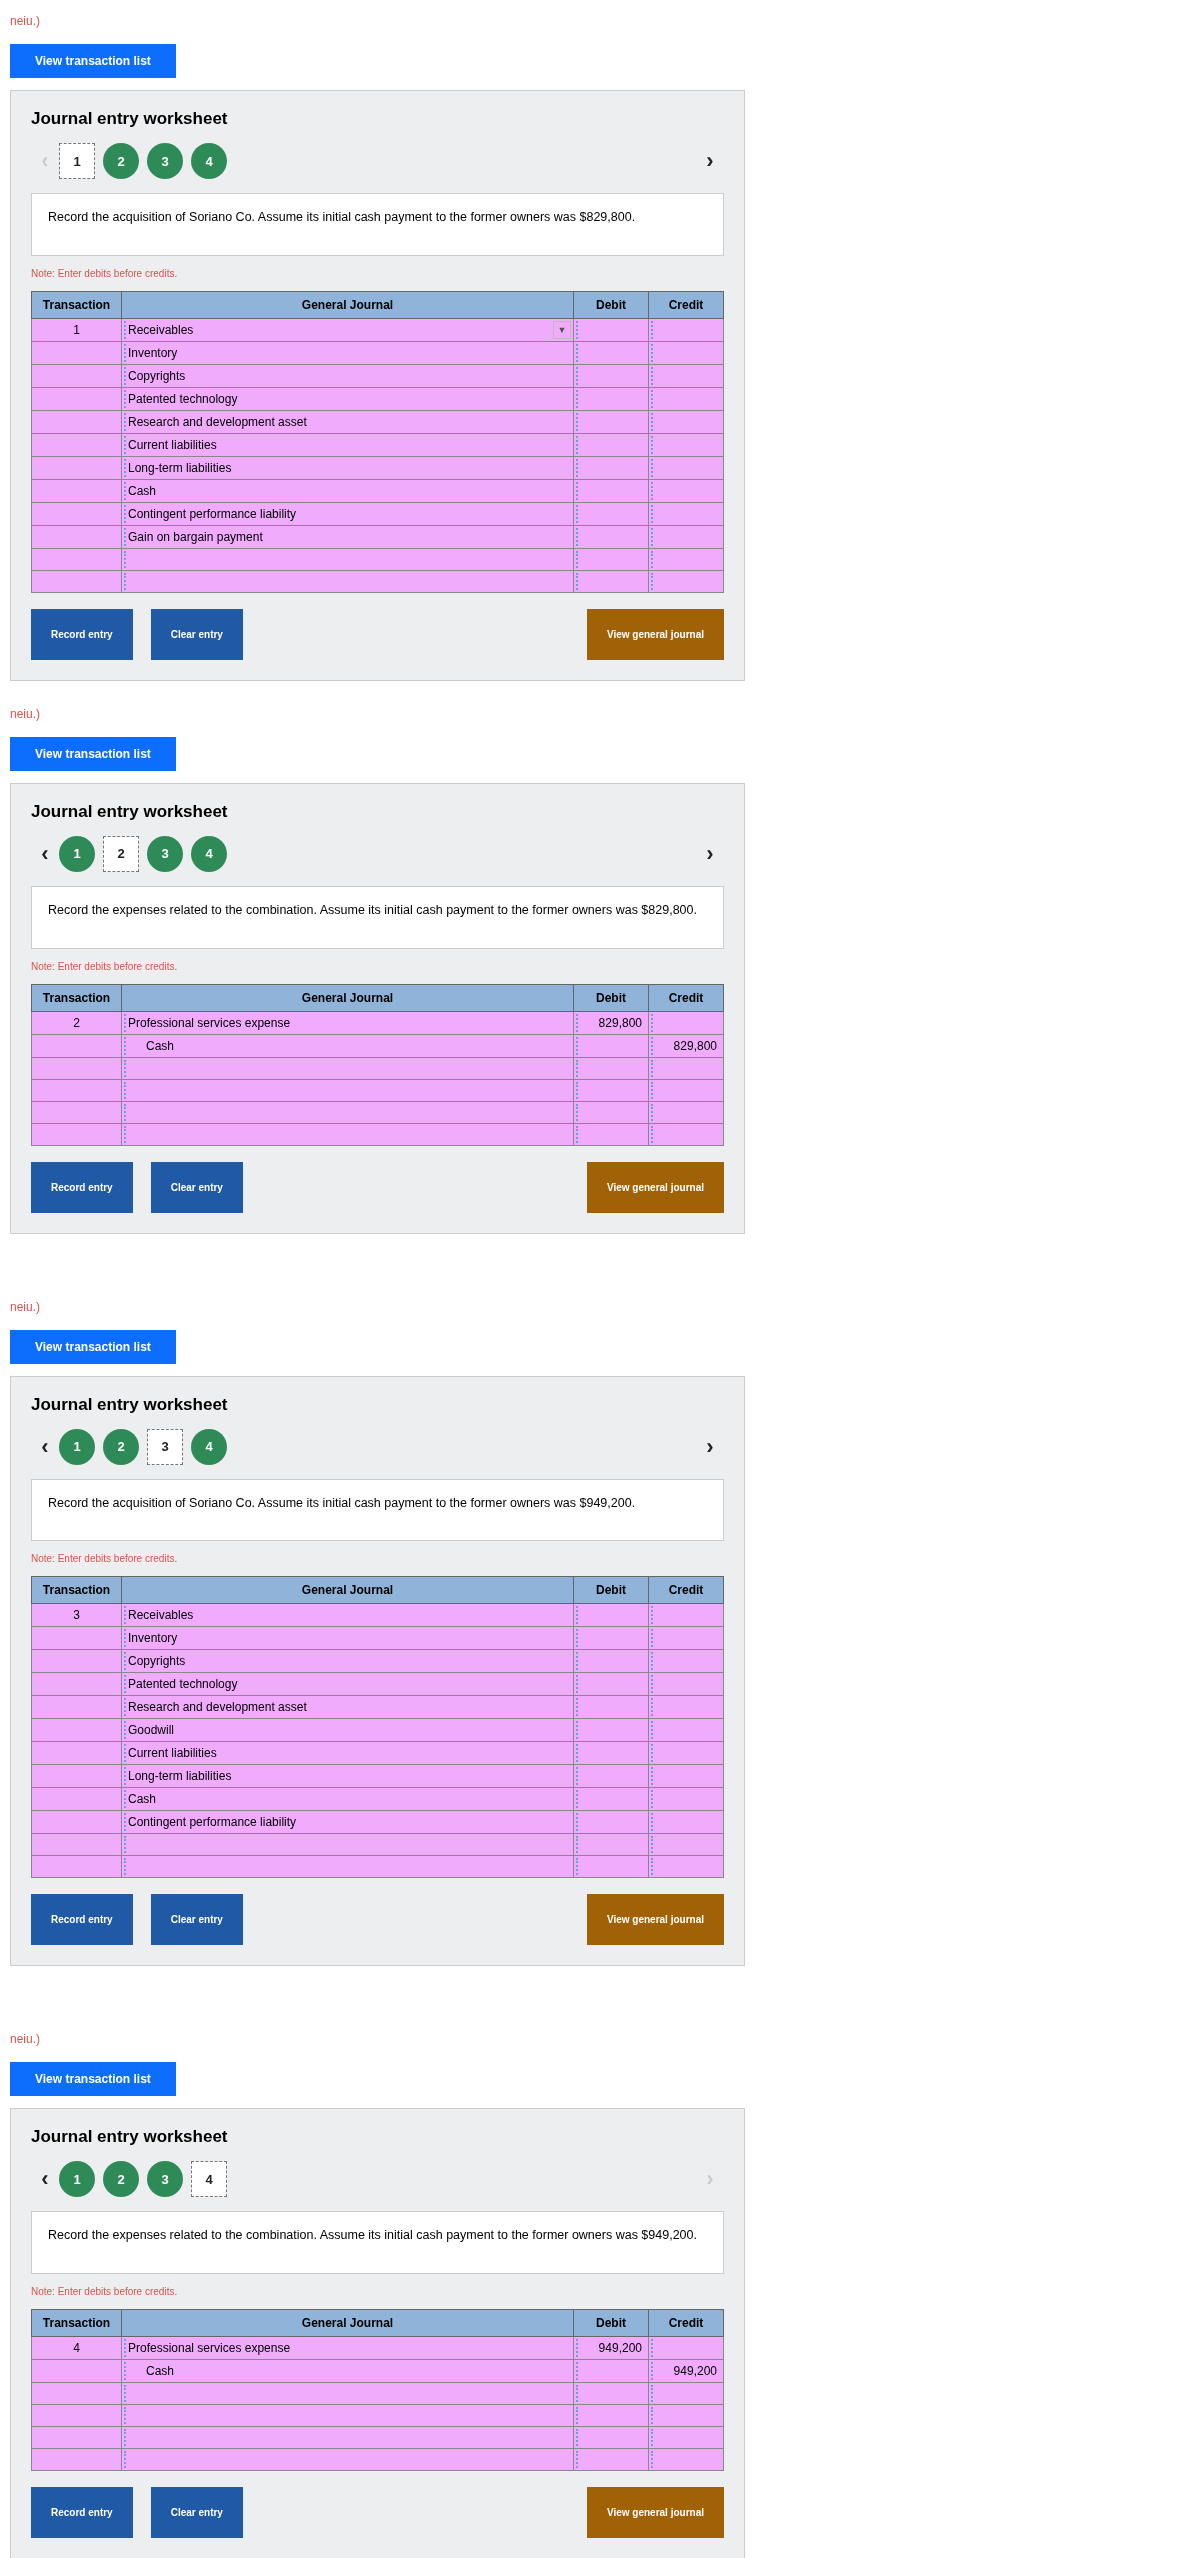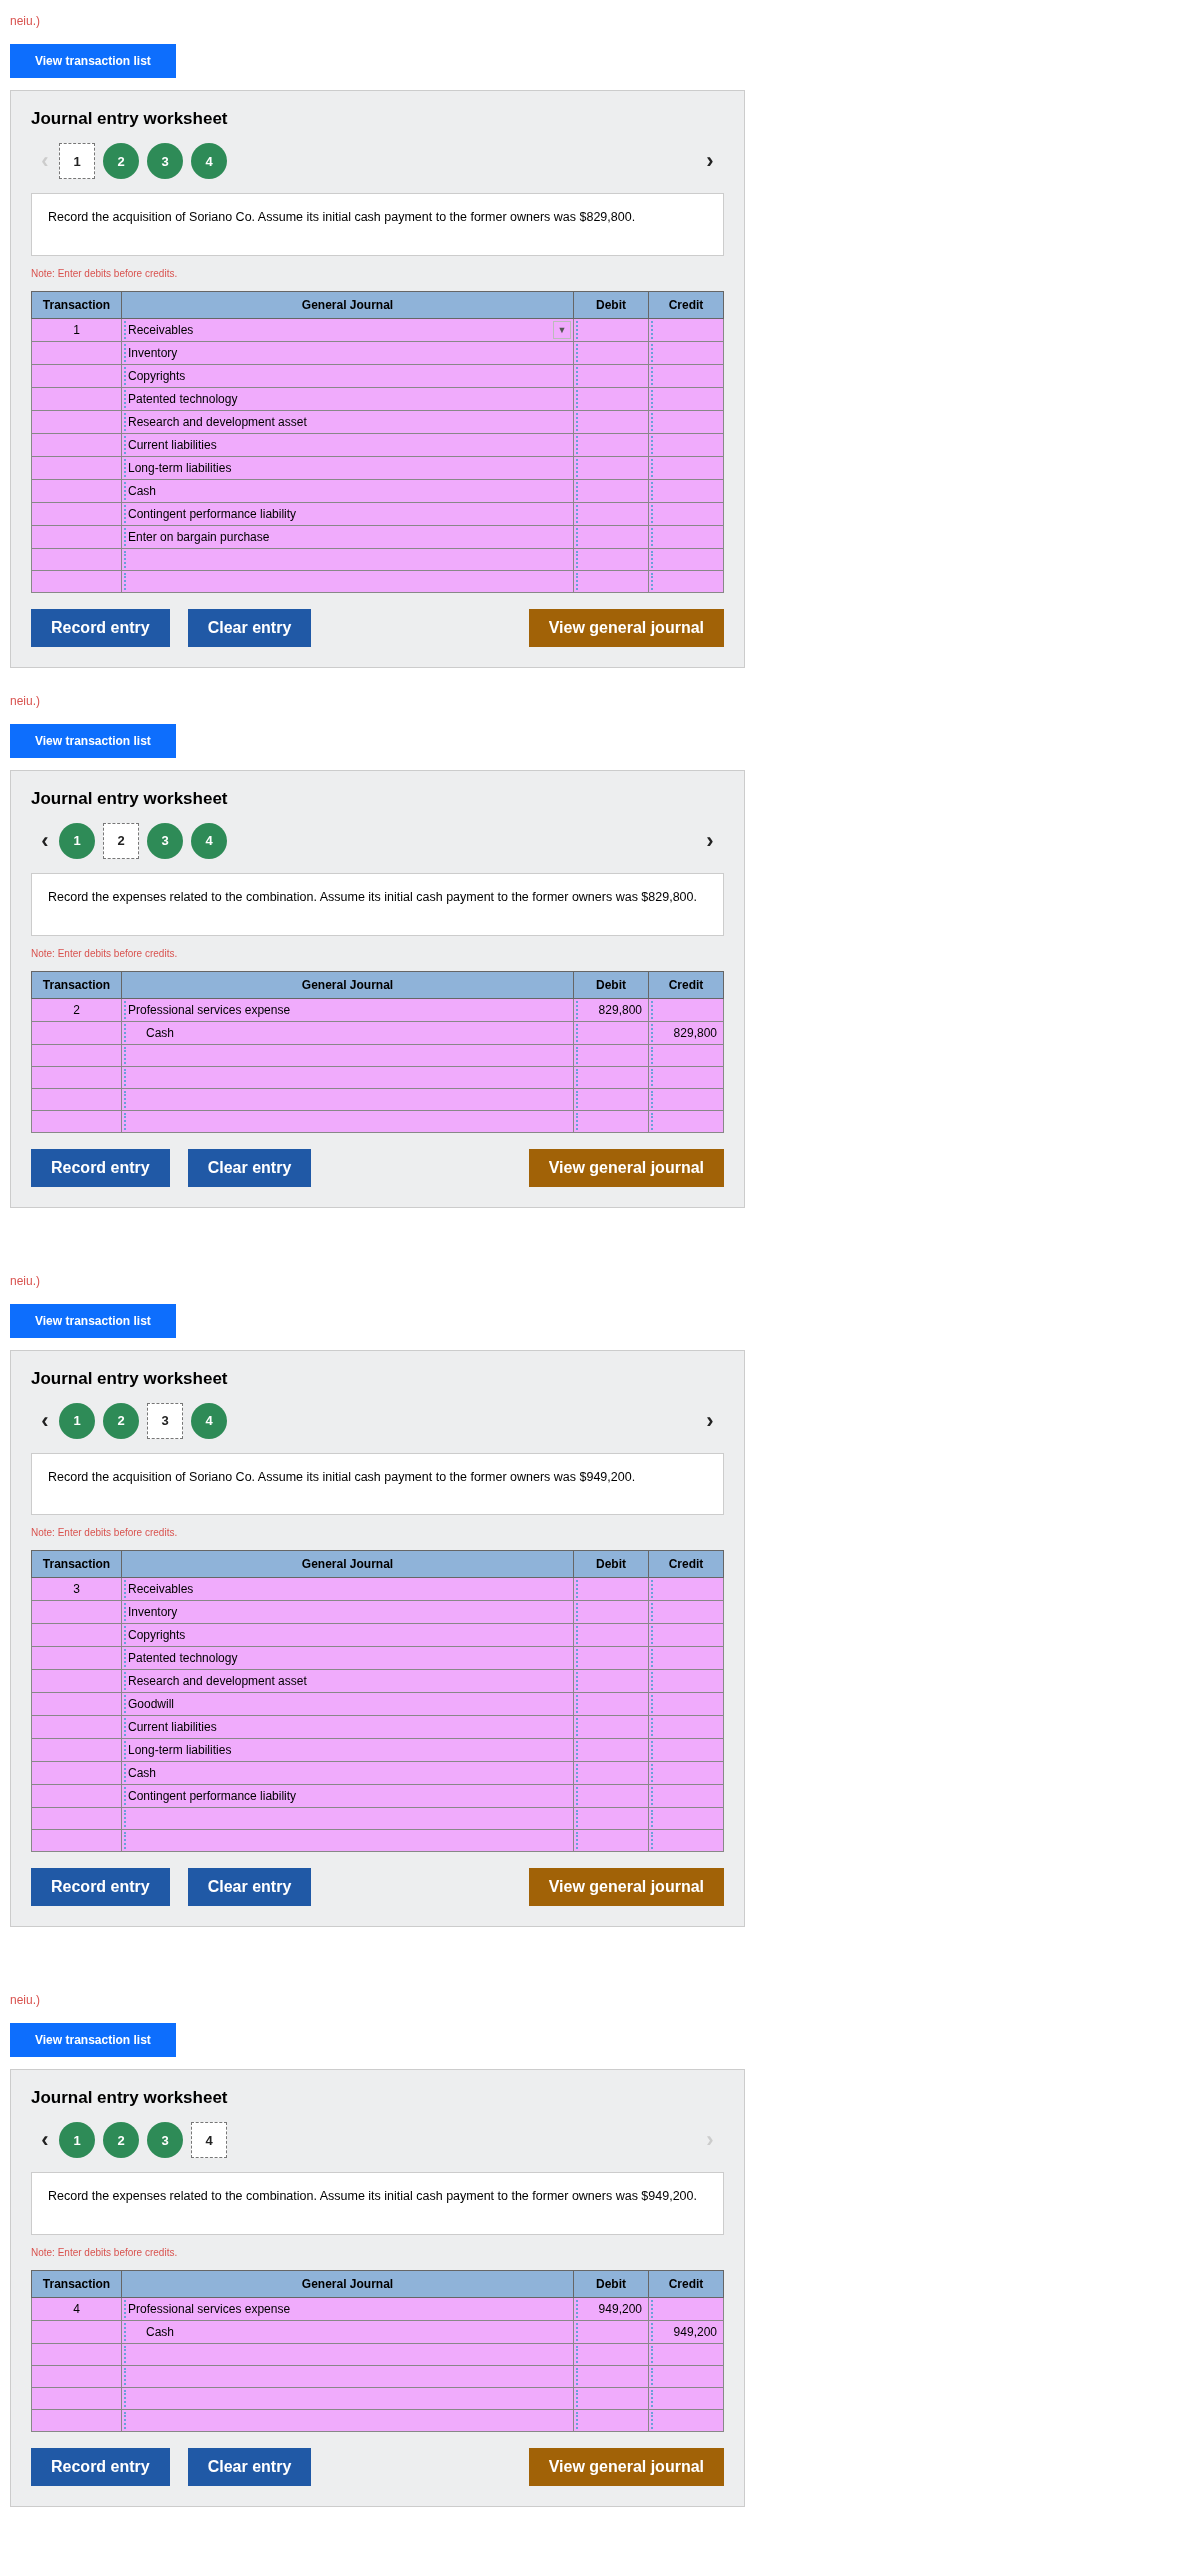--- a/index.html
+++ b/index.html
@@ -22,21 +22,21 @@
 table.gj th{background:#8fb3d9;border:1px solid #666;padding:6px 4px;font-weight:bold}
 table.gj th.tcol{width:90px}
 table.gj th.dcol,table.gj th.ccol{width:75px}
 table.gj td{border:1px solid #888;padding:4px 6px;height:22px;position:relative}
 table.gj td.tx{text-align:center}
 table.gj td.num{text-align:right}
 table.gj td.gj-cell::before{content:"";position:absolute;left:2px;top:2px;bottom:2px;width:3px;border-left:2px dotted #6aa0d8}
 .indent{padding-left:24px !important}
 .dd{position:absolute;right:2px;top:2px;bottom:2px;width:18px;border:1px solid #bbb;display:flex;align-items:center;justify-content:center;font-size:9px;color:#555}
 .actions{display:flex;margin-top:16px}
-.act-btn{background:#2059a6;color:#fff;font-size:16px;font-weight:bold;padding:10px 20px;border:none;cursor:pointer;margin-right:18px}
+.act-btn{background:#2059a6;color:#fff;font-size:10px;font-weight:bold;padding:20px 20px;border:none;cursor:pointer;margin-right:18px}
 .act-btn.right{margin-left:auto;margin-right:0;background:#a16207}
 .spacer{height:36px}
 </style>
 </head>
 <body>
 
 <div id="root"><div class="field-cut">neiu.)</div><button class="view-btn">View transaction list</button><div class="panel">
       <h2>Journal entry worksheet</h2>
       <div class="nav-row">
         <div class="nav-arrow dim">‹</div>
@@ -109,21 +109,21 @@
             <td class="num gj-cell"></td>
           </tr>
           <tr>
             <td class="tx"></td>
             <td class="gj-cell">Contingent performance liability</td>
             <td class="num gj-cell"></td>
             <td class="num gj-cell"></td>
           </tr>
           <tr>
             <td class="tx"></td>
-            <td class="gj-cell">Enter on bargain purchase</td>
+            <td class="gj-cell">Gain on bargain payment</td>
             <td class="num gj-cell"></td>
             <td class="num gj-cell"></td>
           </tr>
           <tr>
             <td class="tx"></td>
             <td class="gj-cell"></td>
             <td class="num gj-cell"></td>
             <td class="num gj-cell"></td>
           </tr>
           <tr>

